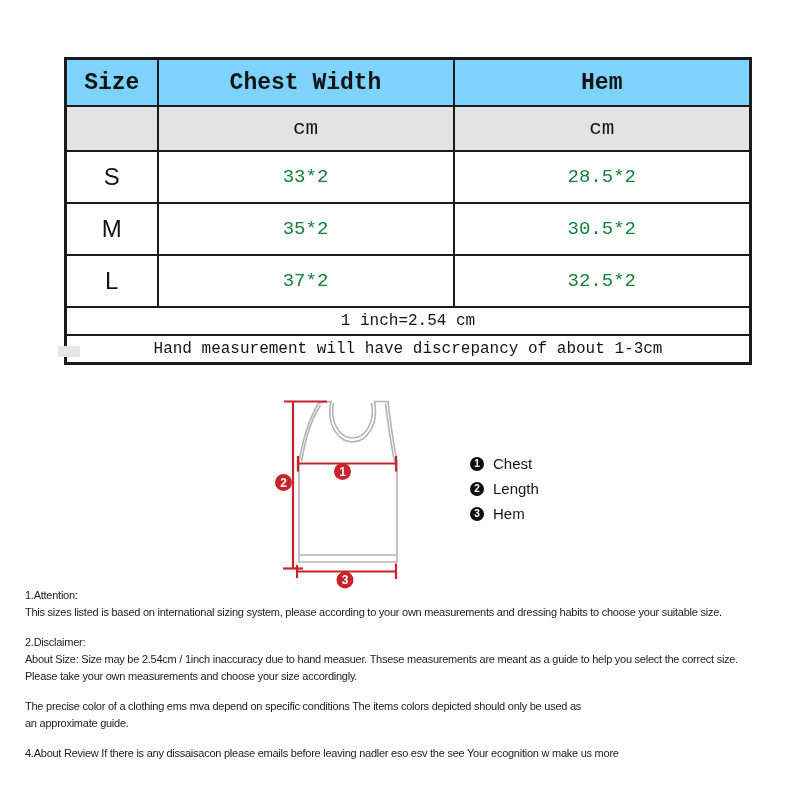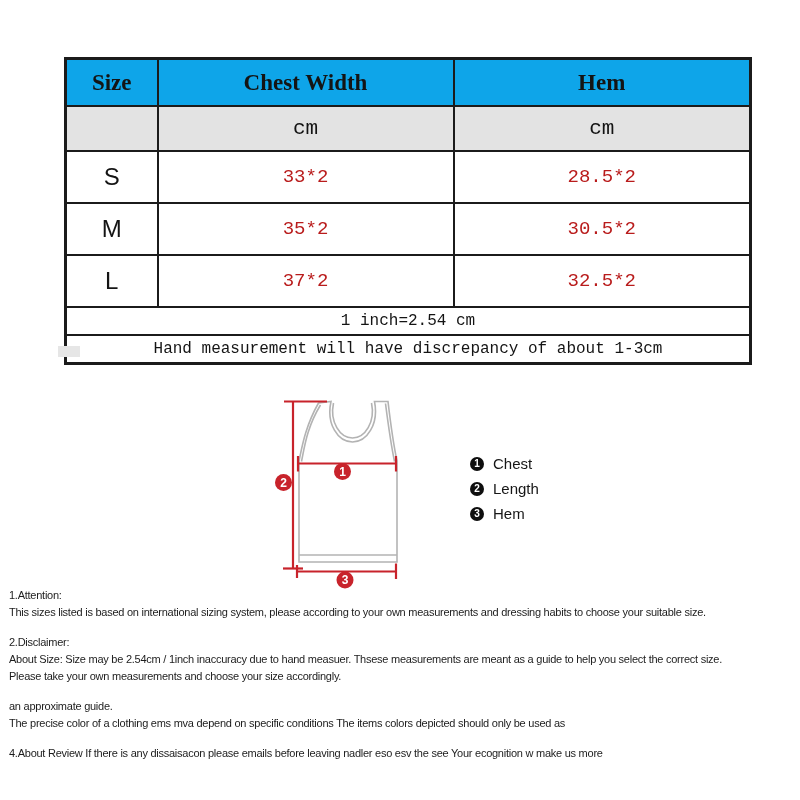--- a/index.html
+++ b/index.html
@@ -12,33 +12,33 @@
   .size-table-wrap{position:absolute;left:64px;top:57px;}
   table.size-table{
     border-collapse:collapse;table-layout:fixed;width:685px;
     border:3px solid #1b1b1b;background:#ffffff;
   }
   table.size-table td{
     border:2px solid #1b1b1b;text-align:center;vertical-align:middle;
     padding:0;overflow:hidden;
   }
   tr.hdr td{
-    height:45px;background:#0ea5e9;
-    font-family:Liberation Serif, serif;font-weight:bold;font-size:23px;color:#141414;
+    height:45px;background:#7dd3fc;
+    font-family:Liberation Mono, monospace;font-weight:bold;font-size:23px;color:#141414;
   }
   tr.unit td{
     height:43px;background:#e3e3e3;
     font-family:"Liberation Mono",monospace;font-size:21px;color:#141414;margin-top:16px;
   }
   tr.data td{height:50px;}
   tr.data td.size-cell{
     font-family:"Liberation Sans",sans-serif;font-size:24px;color:#141414;
   }
   tr.data td.val-cell{
-    font-family:"Liberation Mono",monospace;font-size:19px;color:#b91c1c;
+    font-family:"Liberation Mono",monospace;font-size:19px;color:#15803d;
   }
   tr.note td{
     height:26px;font-family:"Liberation Mono",monospace;font-size:16px;color:#141414;
   }
   .scan-artifact{
     position:absolute;left:-6px;top:289px;width:22px;height:11px;
     background:#e6e6e6;z-index:3;
   }
   
   .diagram-svg{position:absolute;left:0;top:0;}
@@ -46,21 +46,21 @@
   .legend{position:absolute;left:470px;top:456px;}
   .legend-row{display:flex;align-items:center;margin-bottom:10px;height:15px;}
   .legend-bullet{
     width:14px;height:14px;border-radius:50%;background:#0e0e0e;color:#ffffff;
     font-size:10px;font-weight:bold;line-height:14px;text-align:center;
     margin-right:9px;flex:0 0 14px;
   }
   .legend-label{font-size:15px;color:#161616;}
   
   .notes{position:absolute;left:9px;top:587px;width:790px;}
-  .note-section{margin:0 0 13px 0;}
+  .note-section{margin:0 0 13px 16px;}
   .note-line{
     font-size:11px;line-height:17px;letter-spacing:-0.25px;
     white-space:nowrap;color:#1c1c1c;
   }
 </style>
 </head>
 <body>
 
 <div class="size-table-wrap">
   <table class="size-table">
@@ -164,19 +164,19 @@
   <div class="note-section">
     <div class="note-line">1.Attention:</div>
     <div class="note-line">This sizes listed is based on international sizing system, please according to your own measurements and dressing habits to choose your suitable size.</div>
   </div>
   <div class="note-section">
     <div class="note-line">2.Disclaimer:</div>
     <div class="note-line">About Size: Size may be 2.54cm / 1inch inaccuracy due to hand measuer. Thsese measurements are meant as a guide to help you select the correct size.</div>
     <div class="note-line">Please take your own measurements and choose your size accordingly.</div>
   </div>
   <div class="note-section">
+    <div class="note-line">The precise color of a clothing ems mva depend on specific conditions The items colors depicted should only be used as</div>
     <div class="note-line">an approximate guide.</div>
-    <div class="note-line">The precise color of a clothing ems mva depend on specific conditions The items colors depicted should only be used as</div>
   </div>
   <div class="note-section">
     <div class="note-line">4.About Review If there is any dissaisacon please emails before leaving nadler eso esv the see Your ecognition w make us more</div>
   </div>
 </div>
 
 </body></html>

